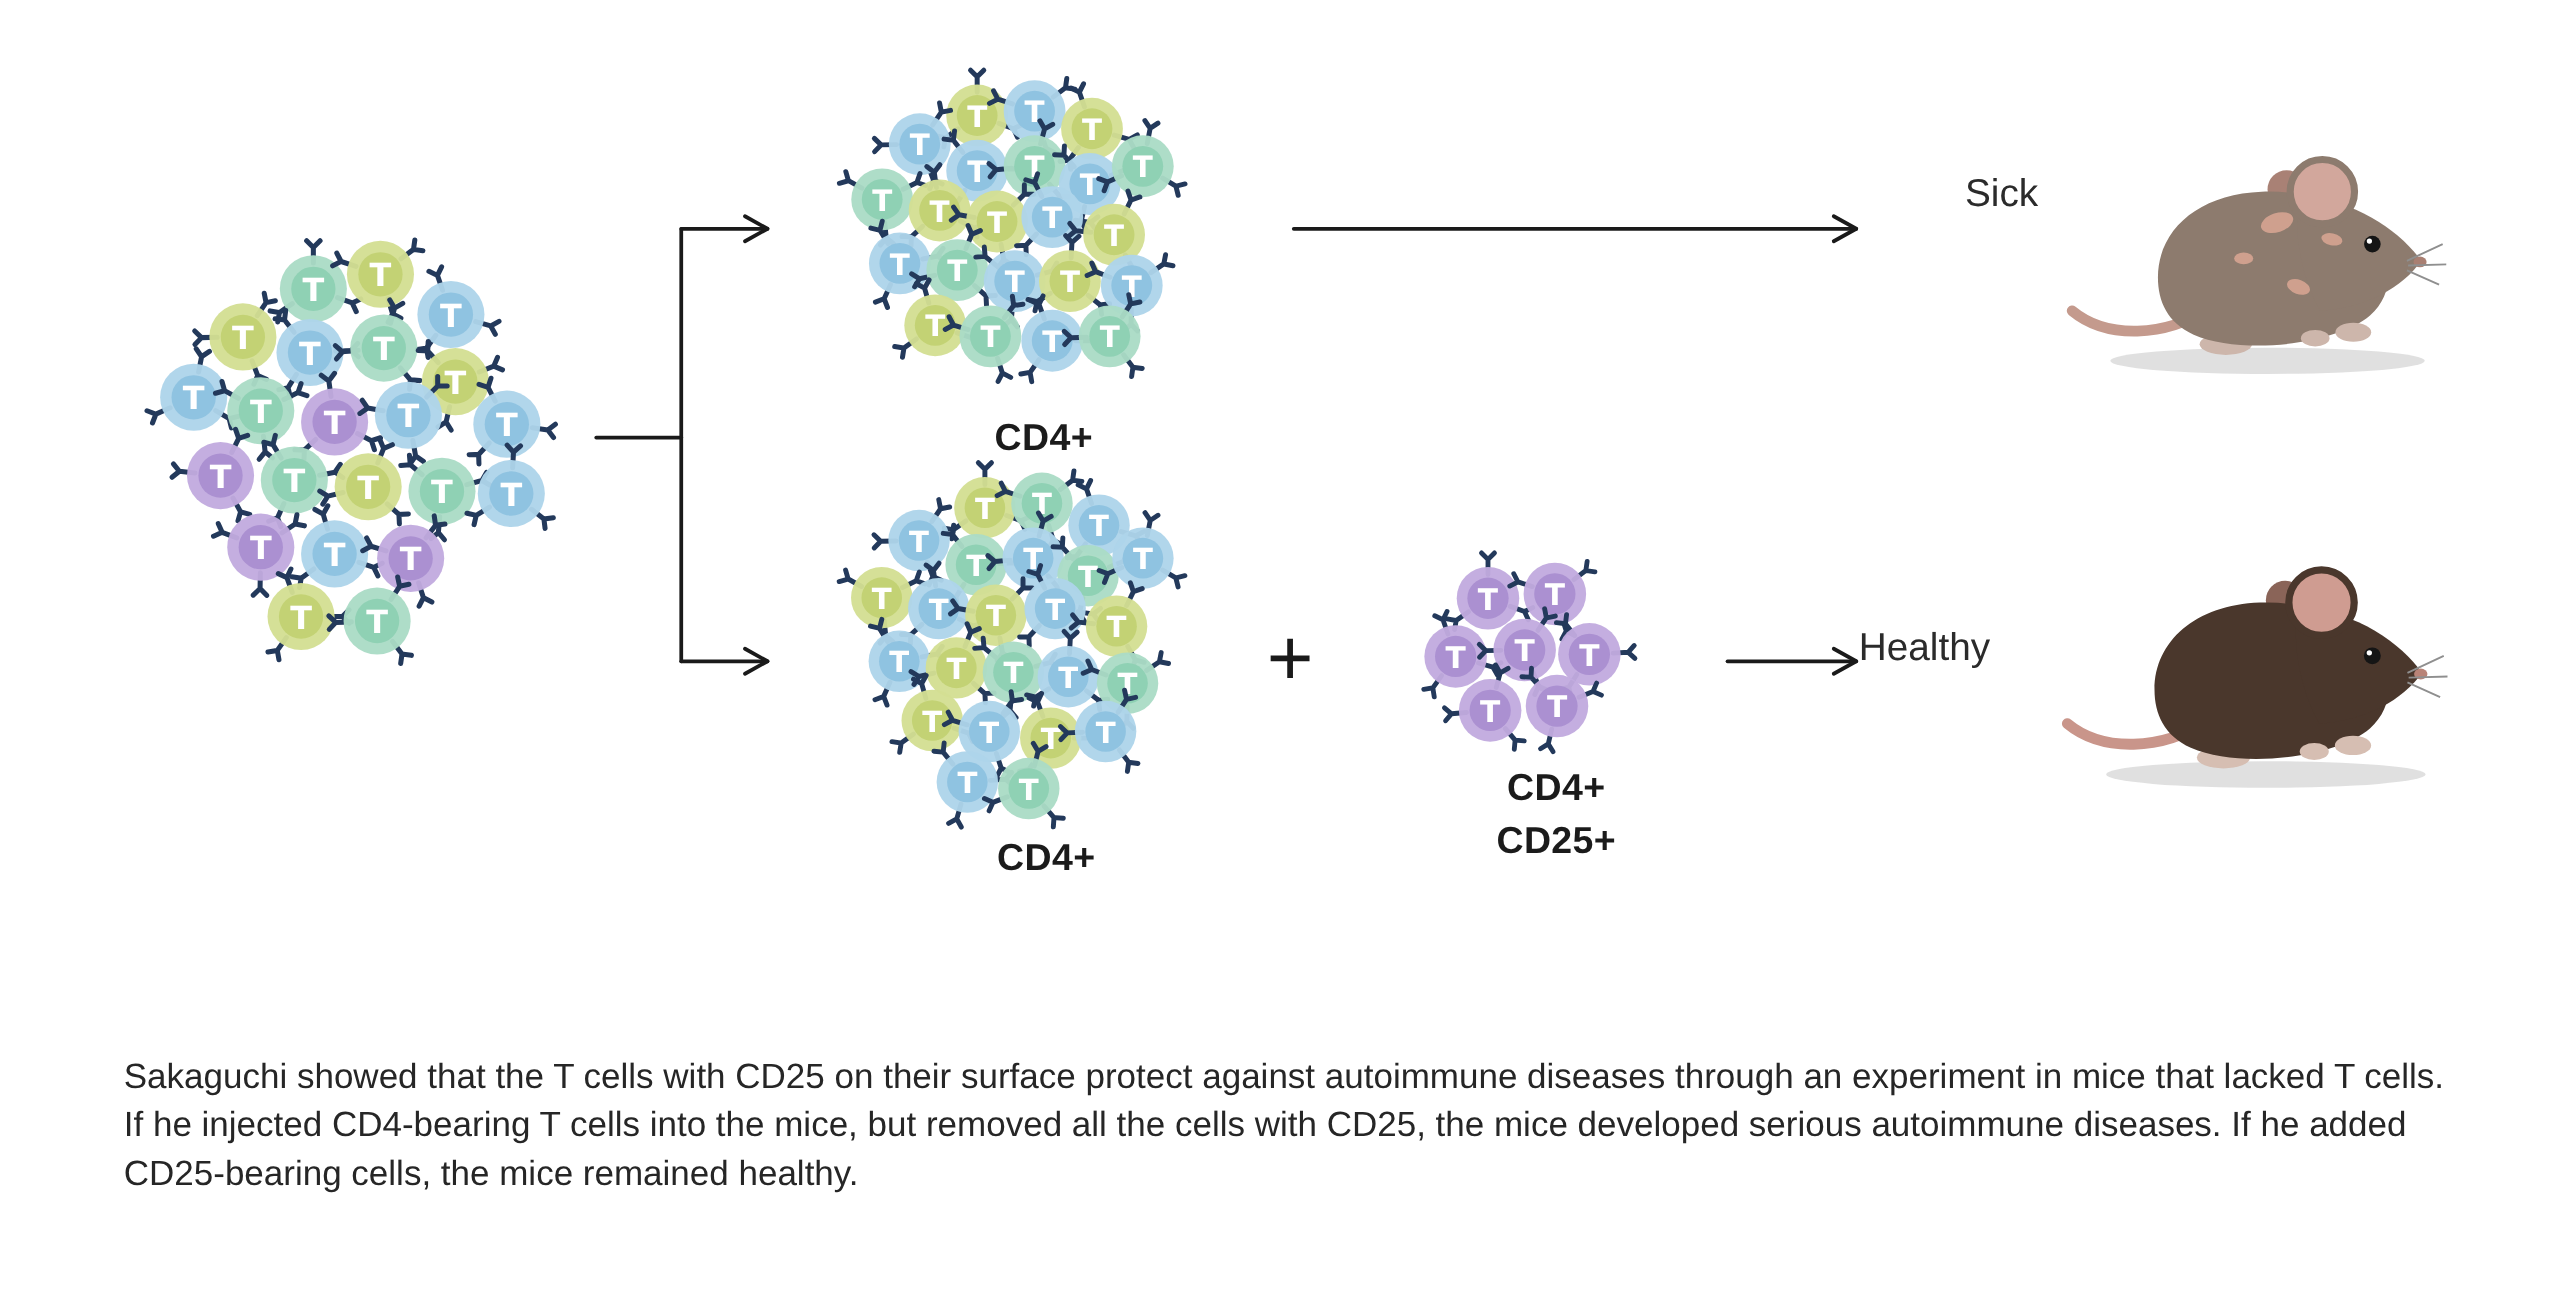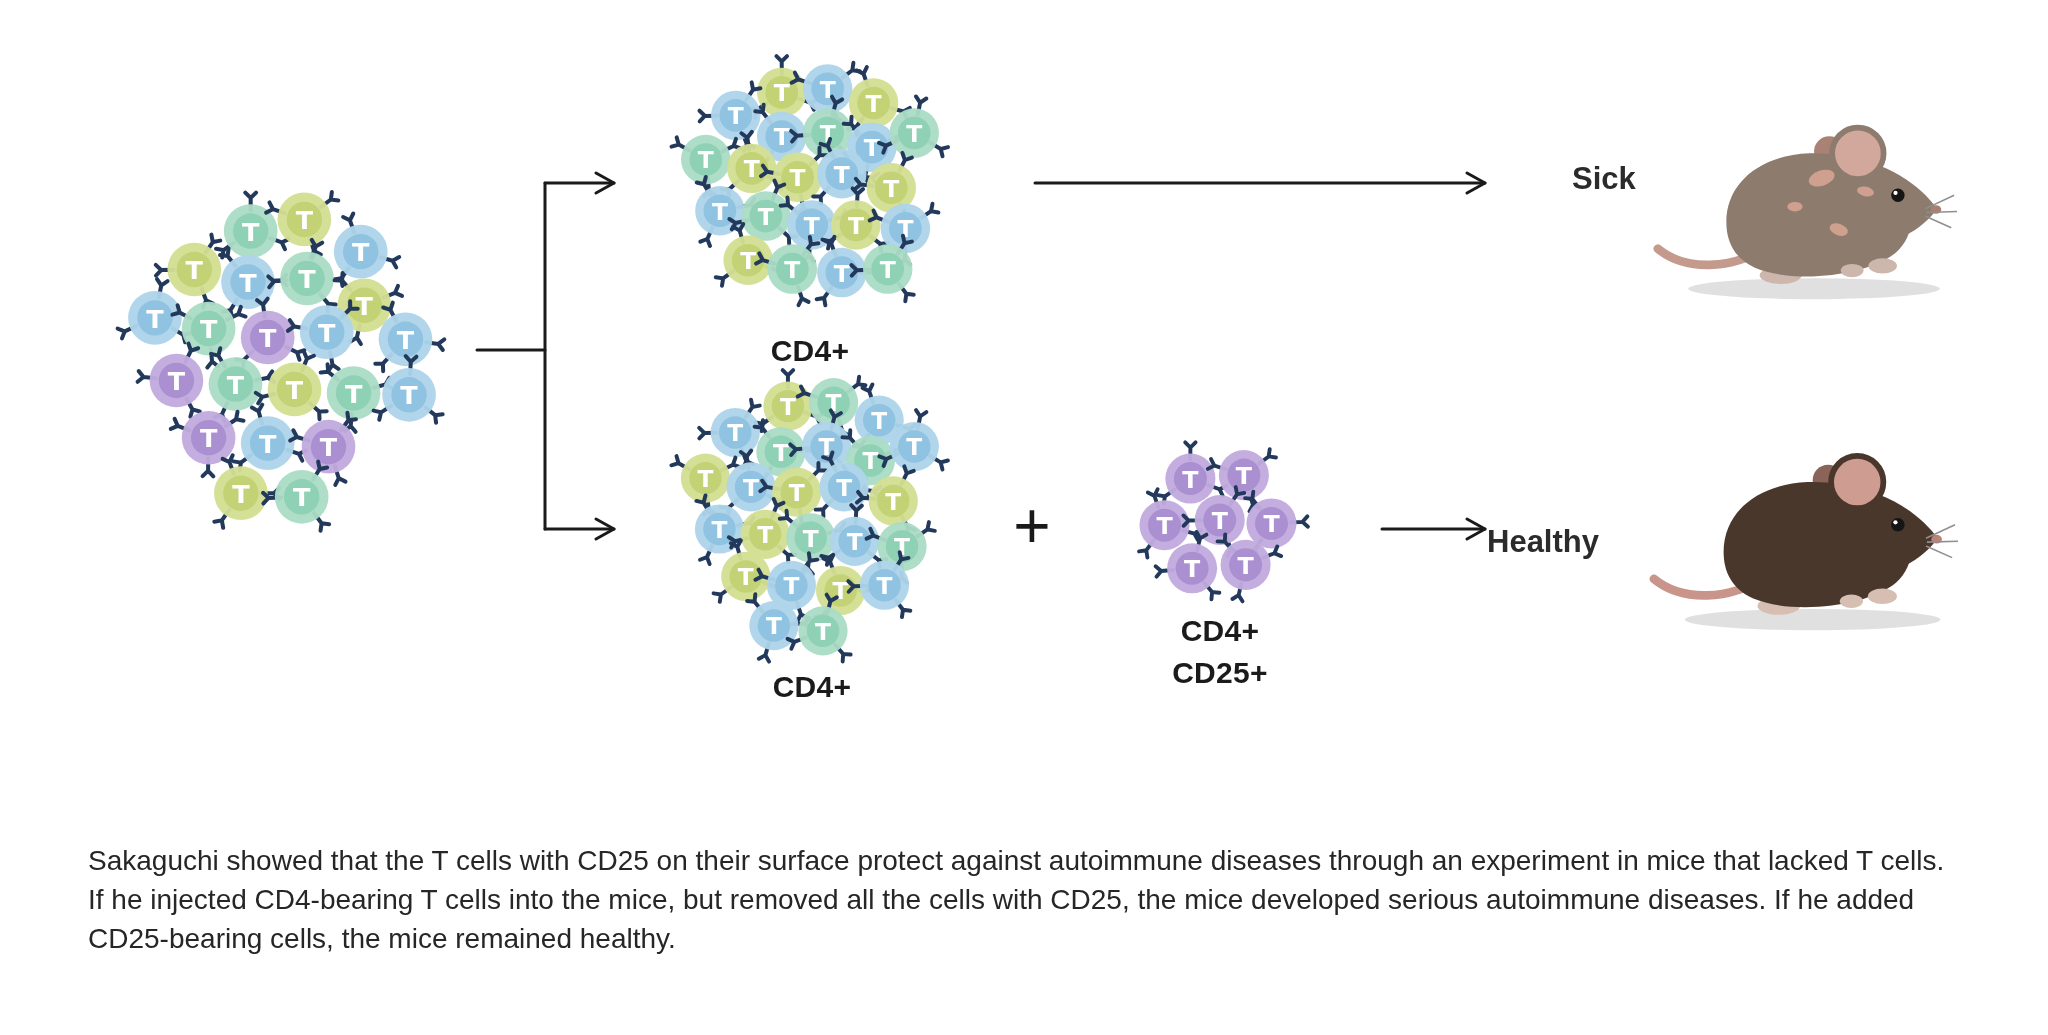--- a/index.html
+++ b/index.html
@@ -5,25 +5,25 @@
   * { margin: 0; padding: 0; box-sizing: border-box; }
   html, body { background: #ffffff; }
   body { font-family: "Liberation Sans", sans-serif; }
   .canvas { position: relative; width: 2048px; height: 1035px; background: #ffffff; overflow: hidden; }
   .flow { position: absolute; left: 0; top: 0; }
   .ln { stroke: #1a1a1a; stroke-width: 3; fill: none; stroke-linecap: round; }
   .cluster { position: absolute; }
   .cluster svg { display: block; }
   .cluster text { font-family: "DejaVu Sans", sans-serif; font-weight: 700; fill: #ffffff; }
   .mouse { position: absolute; }
-  .cell-label { position: absolute; transform: translateX(-50%); font-weight: 700; font-size: 30px; color: #1b1b1b; text-align: center; letter-spacing: .3px; line-height: 42px; white-space: nowrap; }
-  .mouse-label { position: absolute; font-size: 31px; font-weight: 700; color: #2b2b2b; white-space: nowrap; margin-top: 24px; }
+  .cell-label { position: absolute; transform: translateX(-50%); font-weight: 700; font-size: 30px; color: #1b1b1b; text-align: center; letter-spacing: .3px; line-height: 42px; white-space: nowrap; margin-left: 25px; }
+  .mouse-label { position: absolute; font-size: 31px; font-weight: 400; color: #2b2b2b; white-space: nowrap; }
   .plus { position: absolute; transform: translate(-50%, -54%); font-size: 64px; font-weight: 400; color: #1a1a1a; }
   .title { position: absolute; left: 100px; top: 772px; font-size: 46px; font-weight: 700; color: #1c1c1c; letter-spacing: .2px; }
-  .body-text { position: absolute; left: 88px; top: 842px; width: 1865px; font-size: 28px; line-height: 1.39; color: #262626; }
+  .body-text { position: absolute; left: 99px; top: 842px; width: 1865px; font-size: 28px; line-height: 1.39; color: #262626; }
 </style>
 </head>
 <body>
 
 <div class="canvas">
 
   <svg class="flow" width="2048" height="1035" viewBox="0 0 2048 1035">
     <defs>
       <marker id="ah" markerWidth="26" markerHeight="28" refX="21" refY="13" orient="auto" markerUnits="userSpaceOnUse">
         <path d="M3,3 L21,13 L3,23" fill="none" stroke="#1a1a1a" stroke-width="3" stroke-linecap="round" stroke-linejoin="round"></path>

